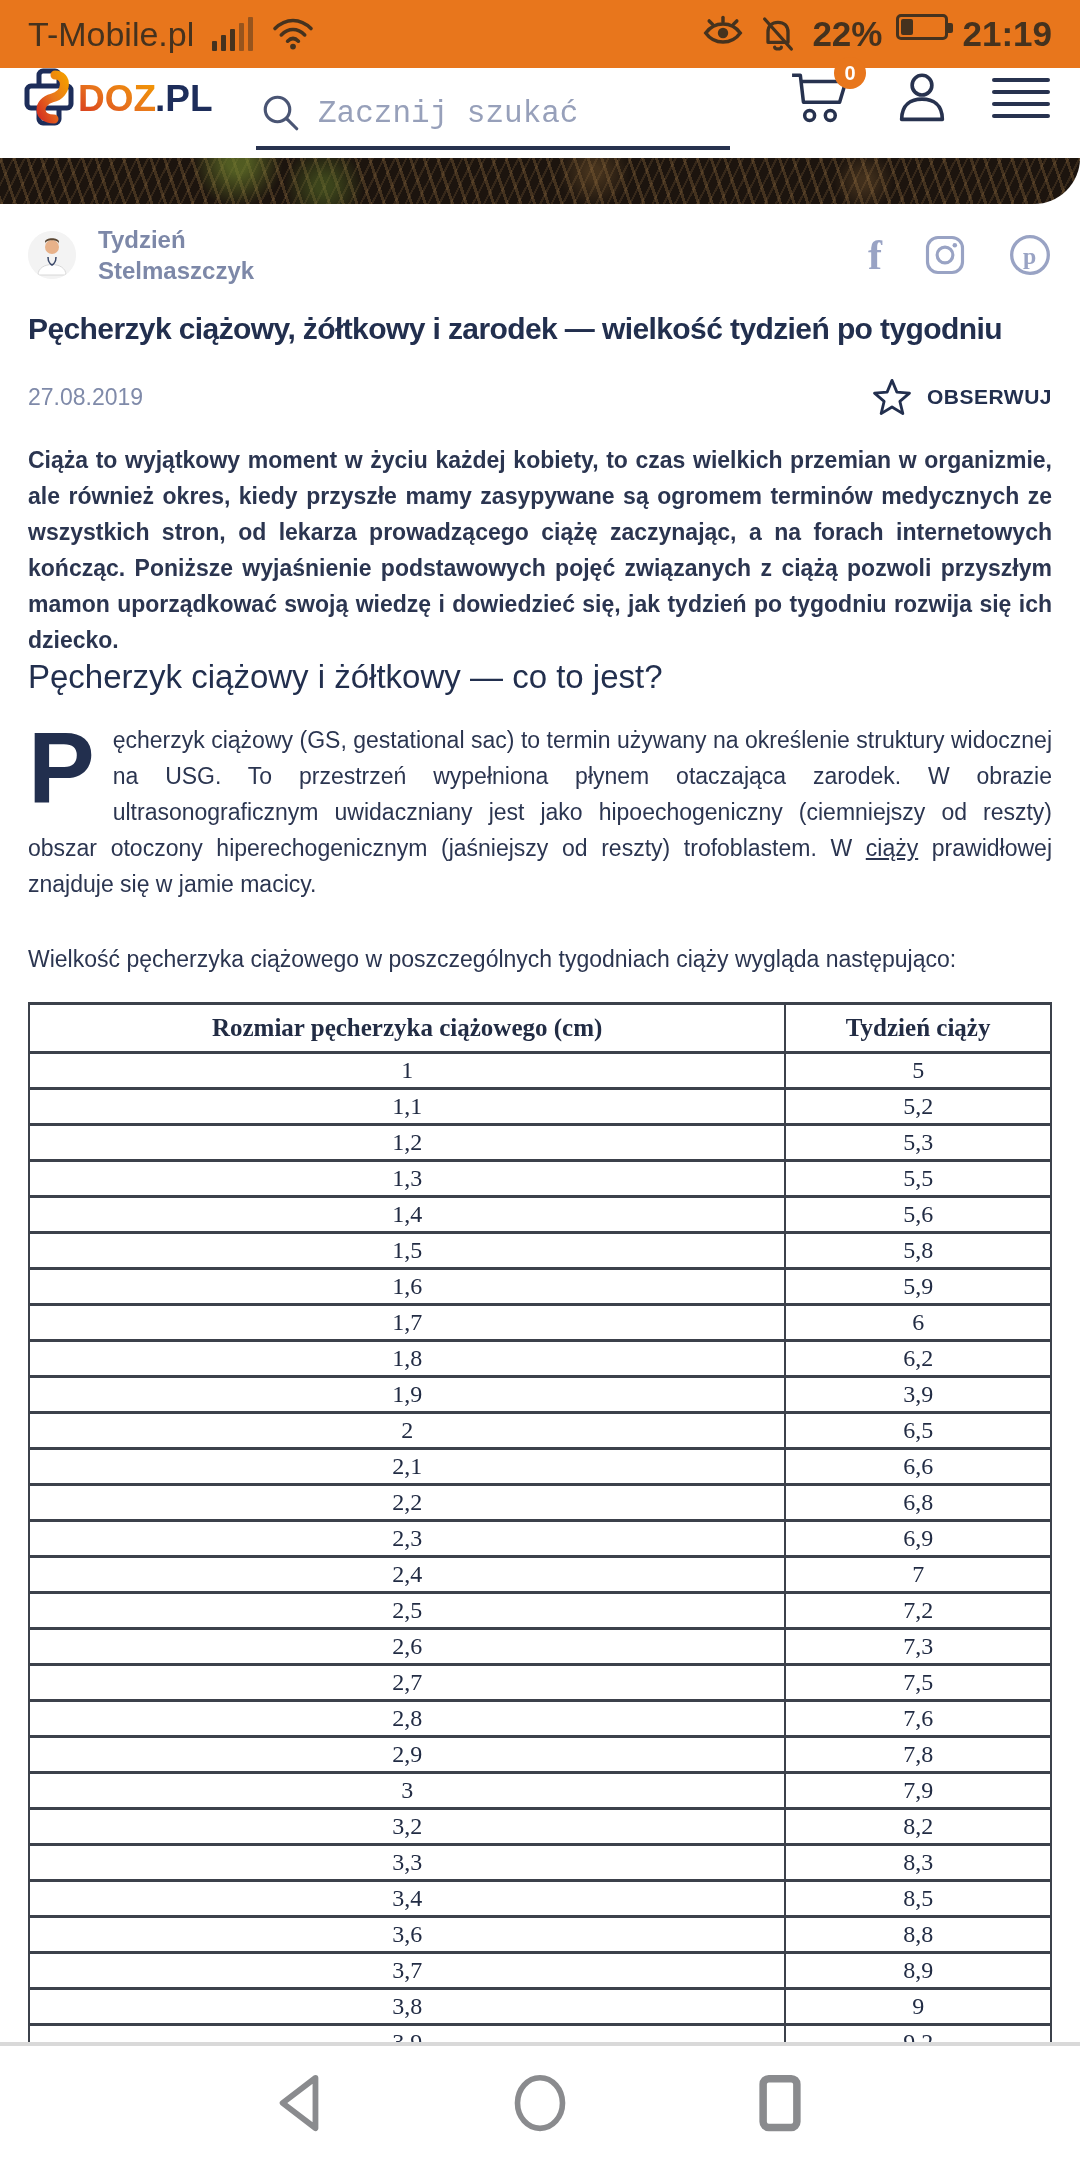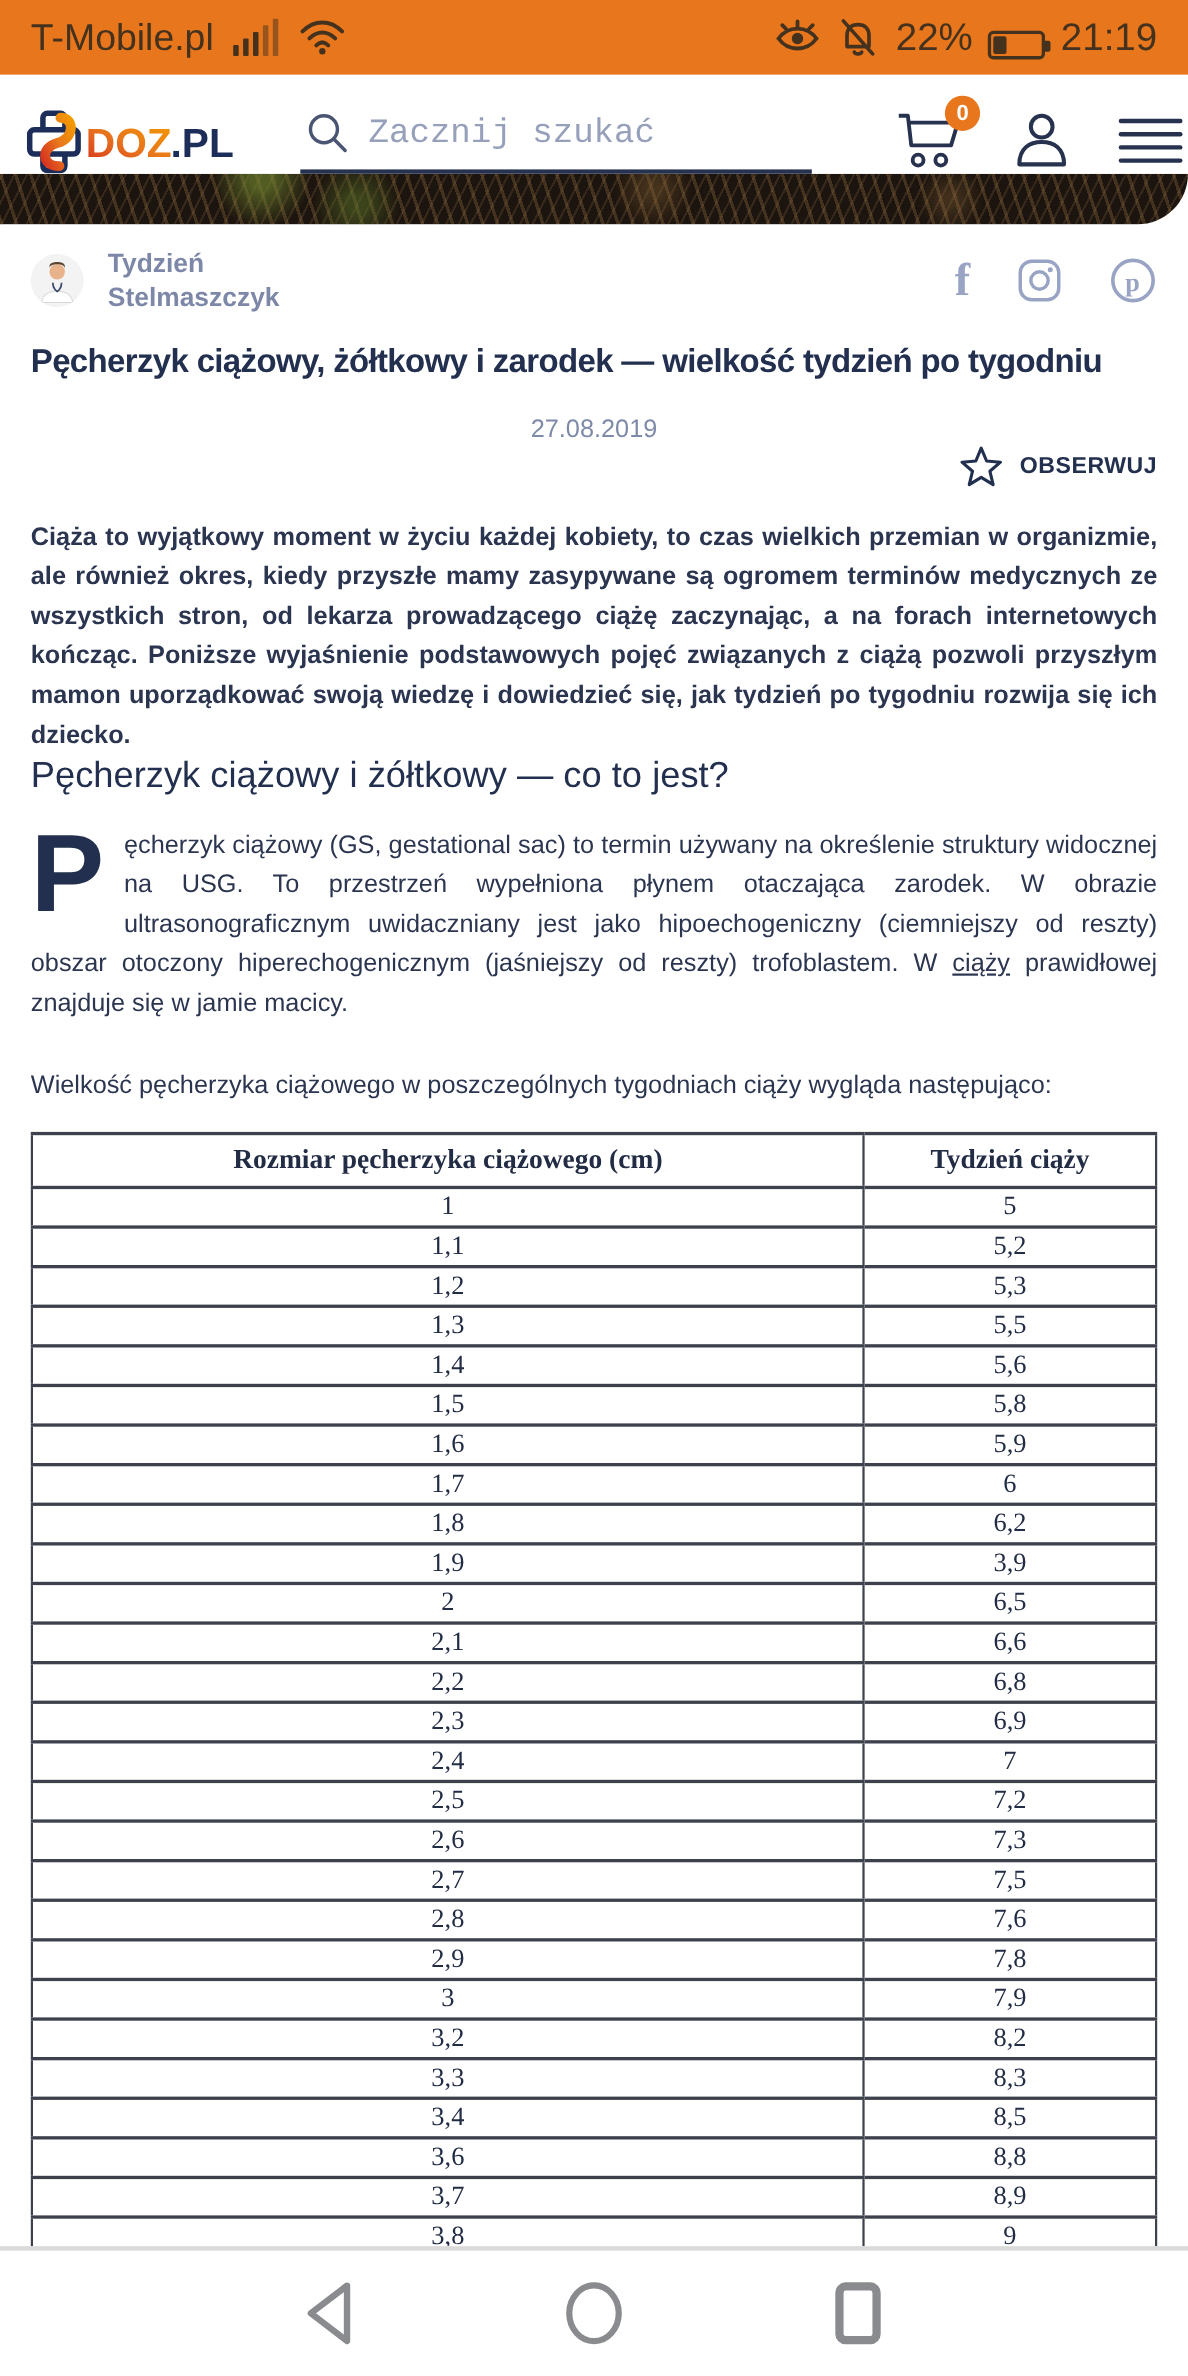--- a/index.html
+++ b/index.html
@@ -9,31 +9,31 @@
     background:#ffffff; overflow:hidden;
     font-family:"Liberation Sans", sans-serif;
   }
   
   .status-bar {
     height:68px; background:#E8761C; color:#45321E;
     display:flex; align-items:center; padding:0 28px;
     font-size:34px;
   }
   .status-left { display:flex; align-items:center; gap:18px; }
-  .status-right { margin-left:auto; display:flex; align-items:flex-end; gap:14px; font-size:35px; }
+  .status-right { margin-left:auto; display:flex; align-items:flex-start; gap:14px; font-size:35px;font-weight:bold; }
   .sig-bars { display:flex; align-items:flex-end; gap:4px; height:34px; }
   .sig-bars i { display:block; width:5px; background:#45321E; border-radius:1px; }
   .sig-bars i:nth-child(1){height:10px;} .sig-bars i:nth-child(2){height:16px;}
   .sig-bars i:nth-child(3){height:22px;} .sig-bars i:nth-child(4){height:28px;opacity:.5;}
   .sig-bars i:nth-child(5){height:34px;opacity:.5;}
   .batt { position:relative; width:52px; height:26px; border:3px solid #45321E; border-radius:5px; }
   .batt::after { content:""; position:absolute; right:-8px; top:6px; width:5px; height:10px; background:#45321E; border-radius:0 2px 2px 0; }
   .batt i { position:absolute; left:2px; top:2px; bottom:2px; width:12px; background:#45321E; border-radius:2px; }
   
-  .site-header { height:90px; background:#fff; display:flex; align-items:flex-end; padding:0 30px 0 24px; gap:43px; }
+  .site-header { height:90px; background:#fff; display:flex; align-items:flex-start; padding:0 30px 0 24px; gap:26px; }
   .search-bar { flex:1; display:flex; align-items:center; gap:16px; border-bottom:4px solid #27324f; padding:6px 4px 12px 4px; margin:18px 34px 0 6px; }
   .search-bar input { border:none; outline:none; flex:1; font-size:31px; color:#b91c1c; font-family:Liberation Mono, monospace; background:transparent; }
   .search-bar input::placeholder { color:#97a0ba; }
   .hdr-icons { display:flex; align-items:center; gap:40px; }
   .cart-wrap { position:relative; }
   .badge { position:absolute; top:-12px; right:-14px; width:32px; height:32px; background:#E8761C; color:#fff; border-radius:50%; font-size:20px; font-weight:bold; display:flex; align-items:center; justify-content:center; }
   .burger { display:flex; flex-direction:column; gap:8px; width:58px; }
   .burger i { height:4px; background:#27324f; border-radius:2px; }
   
   .hero {
@@ -48,21 +48,21 @@
       repeating-linear-gradient(-63deg, rgba(120,90,55,.28) 0 2px, transparent 2px 10px);
   }
   
   .content { padding:0 28px; }
   .author-row { display:flex; align-items:center; margin-top:20px; }
   .avatar { width:48px; height:48px; border-radius:50%; overflow:hidden; background:#f4f4f4; flex:0 0 48px; }
   .author-name { margin-left:22px; color:#7d88a8; font-weight:bold; font-size:24px; line-height:31px; }
   .social { margin-left:auto; display:flex; align-items:center; gap:42px; }
   .fb-glyph { font-size:42px; font-weight:bold; color:#99a3c4; font-family:"Liberation Serif",serif; line-height:1; }
   .page-title { margin-top:26px; color:#222f4e; font-size:30px; font-weight:bold; letter-spacing:-0.6px; white-space:nowrap; }
-  .meta-row { display:flex; align-items:center; margin-top:30px;flex-direction:column; }
+  .meta-row { display:flex; align-items:center; margin-top:30px; }
   .date { color:#7f8aa9; font-size:23px; }
   .follow { margin-left:auto; display:flex; align-items:center; gap:14px; cursor:pointer; }
   .follow span { font-size:21px; font-weight:bold; color:#222f4e; letter-spacing:.5px; }
   .intro { margin-top:24px; color:#2b3550; font-size:23px; font-weight:bold; line-height:36px; text-align:justify; }
   h2.section { color:#222f4e; font-size:33px; font-weight:500; }
   .bodypara { margin-top:26px; color:#2b3550; font-size:23px; line-height:36px; text-align:justify; }
   .dropcap { float:left; font-size:100px; line-height:82px; font-weight:bold; color:#222f4e; margin:4px 18px 0 0; }
   .bodypara a { color:#2b3550; text-decoration:underline; }
   .table-intro { margin-top:40px; color:#2b3550; font-size:23px; line-height:34px; }
   

